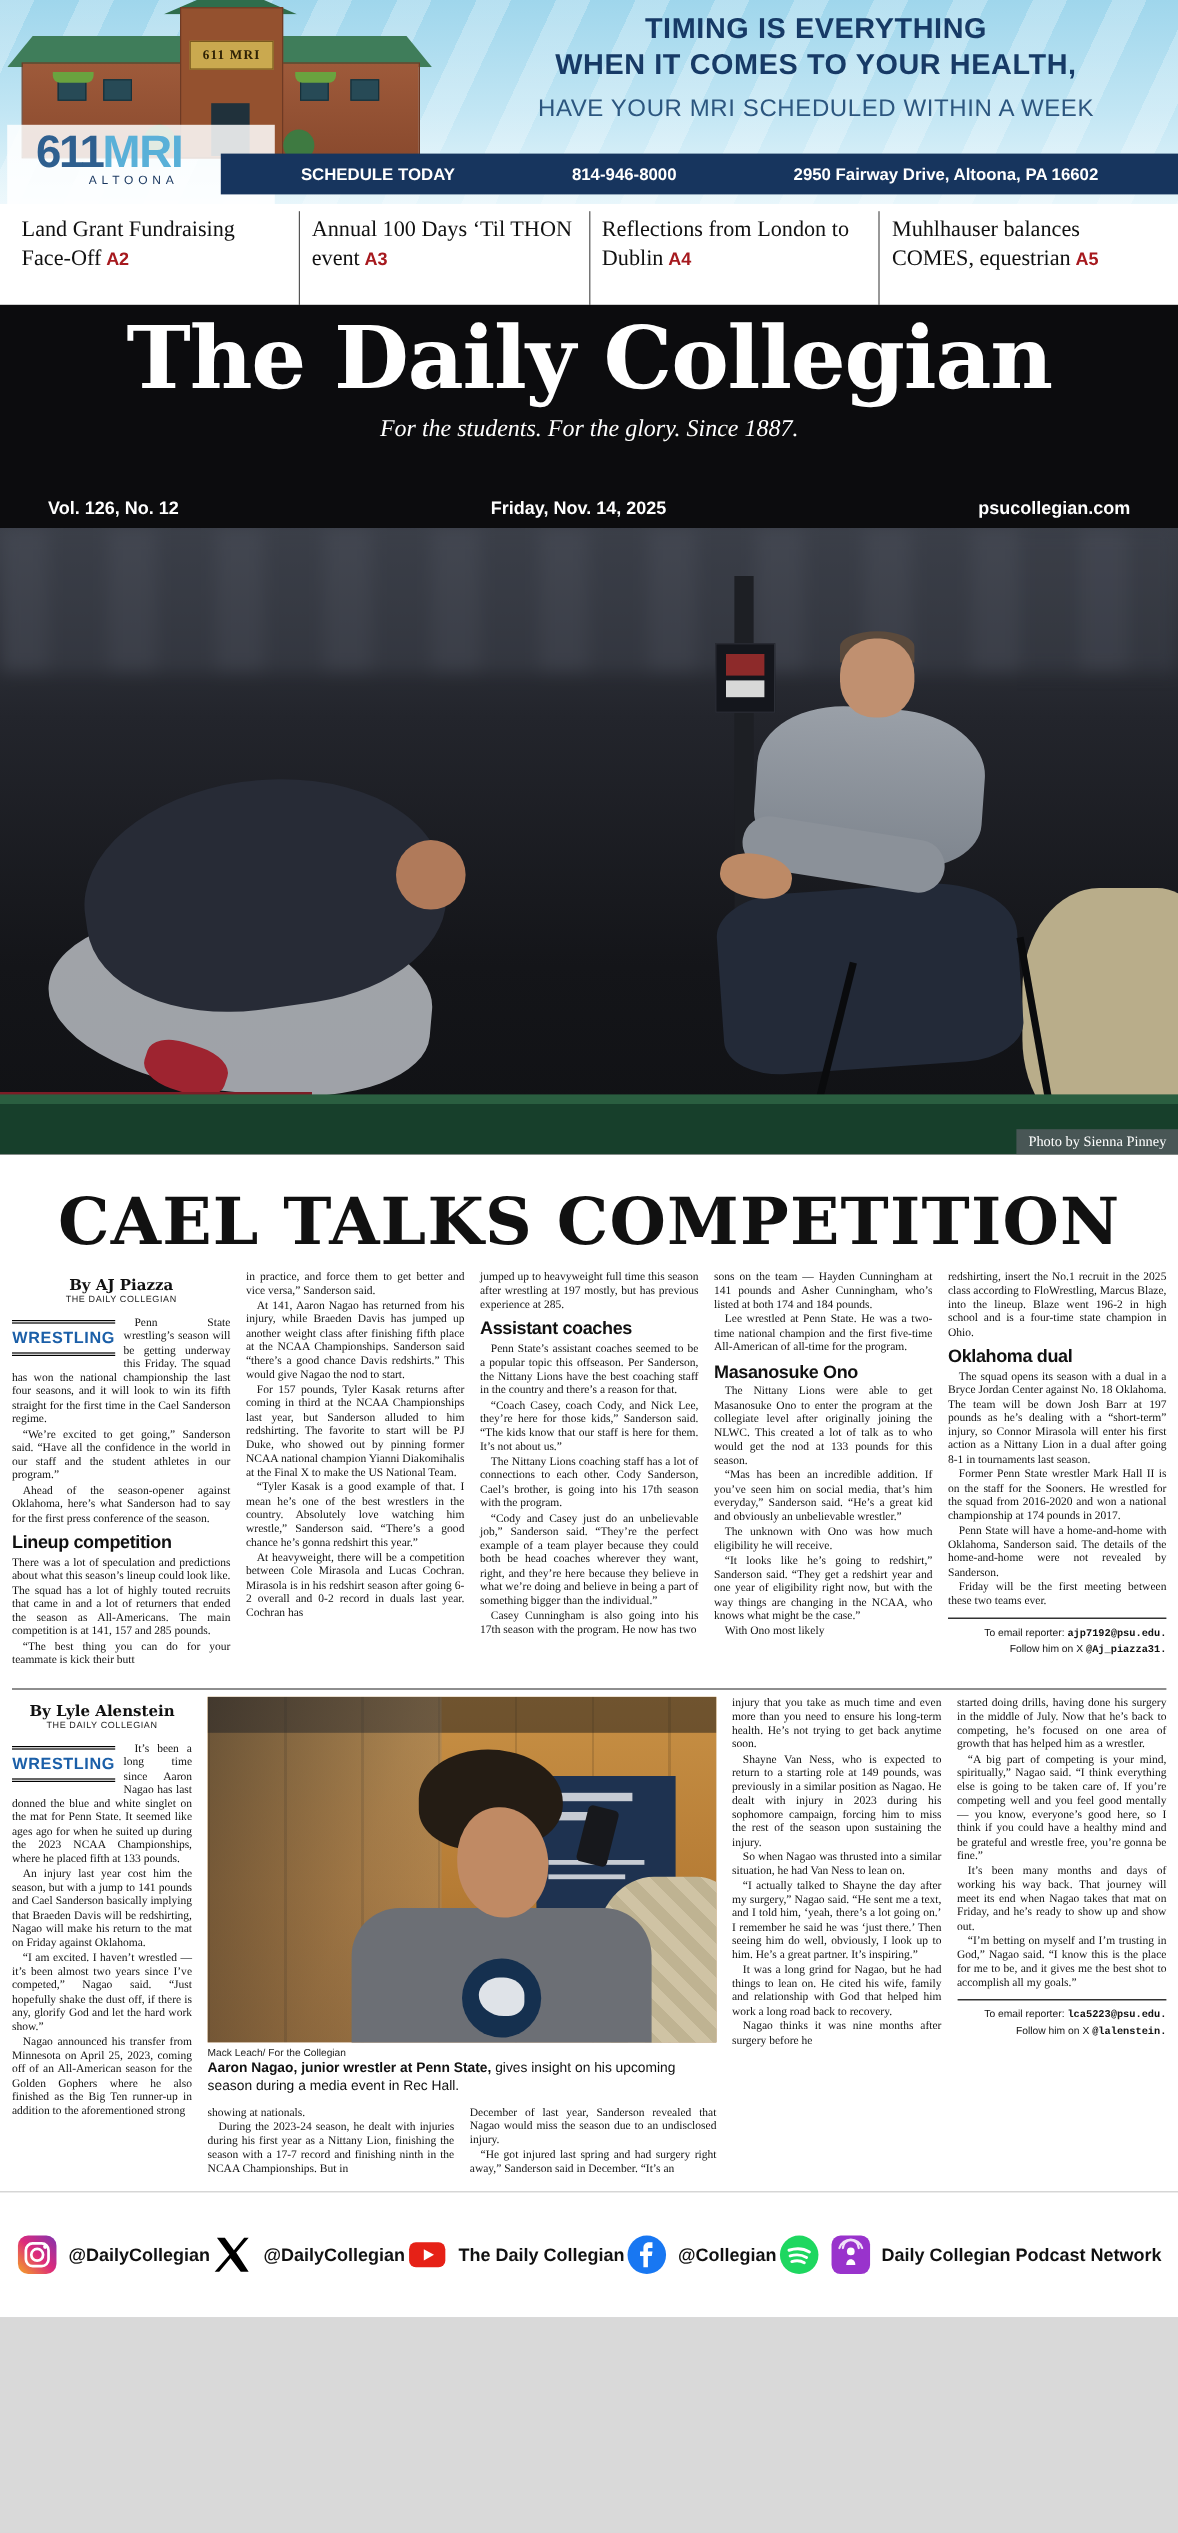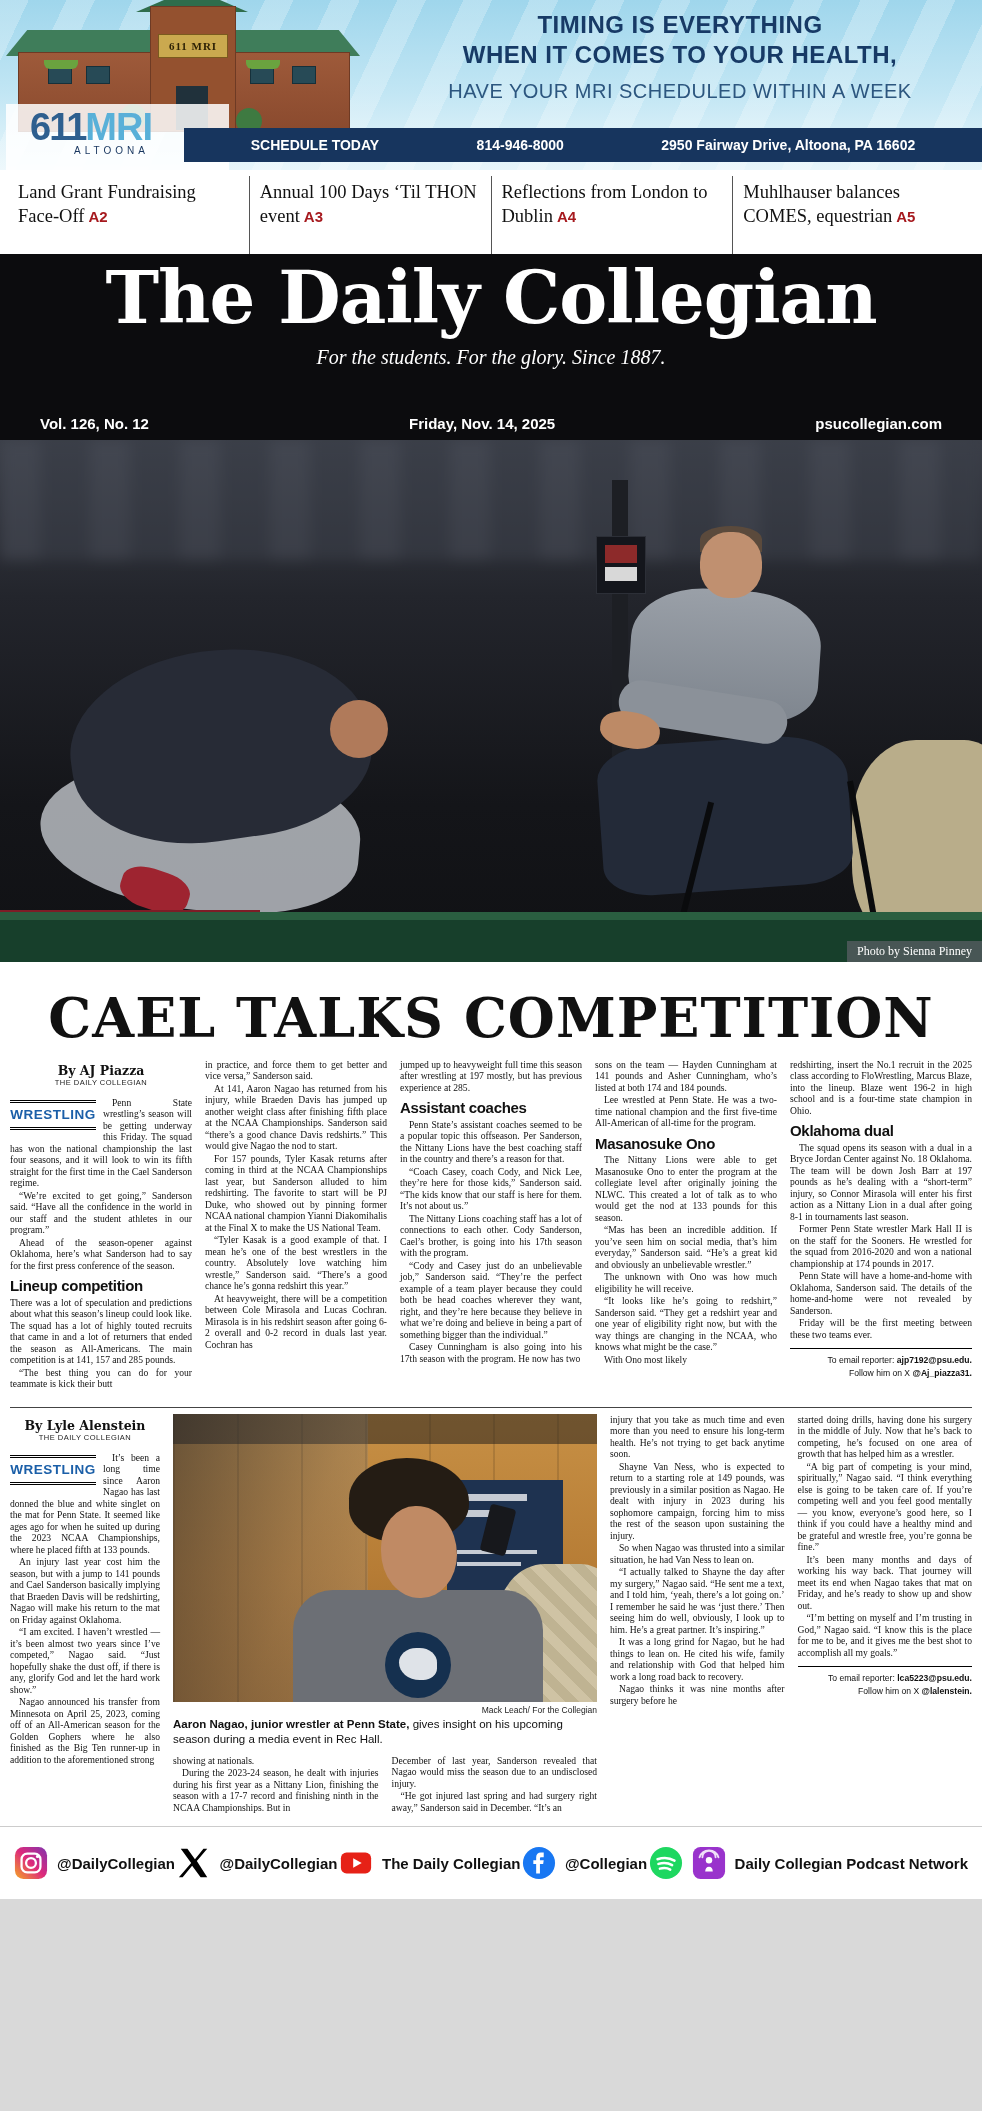--- a/index.html
+++ b/index.html
@@ -68,46 +68,46 @@
   .story1{display:grid;grid-template-columns:repeat(5,1fr);gap:13px;padding:4px 10px 10px 10px;}
   .col{font-size:9.6px;line-height:1.2;text-align:justify;}
   .para{margin:0 0 1px 0;text-indent:9px;}
   .para.noindent{text-indent:0;}
   h3.subhead{font-family:"Liberation Sans",sans-serif;font-size:15px;margin:7px 0 3px 0;line-height:1.05;letter-spacing:-.3px;}
   .byline{text-align:center;margin:4px 0 10px 0;}
   .byline .by{font-family:"DejaVu Serif",serif;font-weight:bold;font-size:12.5px;}
   .byline .org{font-family:"Liberation Sans",sans-serif;font-size:7.5px;letter-spacing:.5px;color:#222;}
   .wtag{float:left;width:86px;margin:3px 7px 3px 0;text-align:center;border-top:3px double #000;border-bottom:3px double #000;padding:4px 0;font-family:"Liberation Sans",sans-serif;font-weight:bold;font-size:13.5px;color:#1b5fa8;letter-spacing:.5px;}
   .contact{border-top:1px solid #000;margin-top:8px;padding-top:5px;text-align:right;font-family:"Liberation Sans",sans-serif;font-size:8.6px;line-height:1.5;}
-  .contact b{font-weight:bold;}
+  .contact b{font-weight:bold;font-family:Liberation Mono, monospace;}
   .section-rule{border:none;border-top:1.5px solid #444;margin:6px 10px;}
 
   
   .headline2{font-family:"DejaVu Serif",serif;font-weight:bold;font-size:31px;text-align:center;margin:8px 0 10px 0;letter-spacing:.5px;}
   .story2{display:grid;grid-template-columns:150px 424px 1fr 1fr;gap:13px;padding:0 10px 12px 10px;}
   .photo2{position:relative;height:288px;background:linear-gradient(180deg,#c79045 0%,#b67c35 55%,#9a education 100%);background:linear-gradient(180deg,#c79045 0%,#b67c35 55%,#99662a 100%);overflow:hidden;}
   .ph2-panels{position:absolute;inset:0;background:repeating-linear-gradient(90deg,rgba(0,0,0,.12) 0 2px,rgba(0,0,0,0) 2px 64px);}
   .ph2-glass{position:absolute;left:0;top:0;width:46%;height:100%;background:linear-gradient(110deg,rgba(30,35,45,.55) 0%,rgba(90,100,115,.25) 60%,rgba(200,210,220,.15) 100%);}
   .ph2-topbar{position:absolute;left:0;top:0;width:100%;height:30px;background:rgba(40,35,30,.55);}
   .ph2-poster{position:absolute;right:34px;top:66px;width:116px;height:200px;background:#1e3250;}
   .ph2-poster .l{position:absolute;left:10px;height:7px;background:rgba(255,255,255,.75);}
   .ph2-hair{position:absolute;left:176px;top:44px;width:120px;height:84px;background:#241c14;border-radius:48% 52% 45% 40%;}
   .ph2-face{position:absolute;left:208px;top:92px;width:76px;height:92px;background:#c08a64;border-radius:46% 54% 48% 52%;}
   .ph2-body{position:absolute;left:120px;top:176px;width:250px;height:120px;background:#6c6f75;border-radius:40px 40px 0 0;}
   .ph2-logo{position:absolute;left:212px;top:218px;width:66px;height:66px;background:#15304f;border-radius:50%;}
   .ph2-logo::after{content:"";position:absolute;left:14px;top:16px;width:38px;height:32px;background:#dfe3e8;border-radius:50% 50% 40% 60%;}
   .ph2-plaid{position:absolute;right:-20px;top:150px;width:120px;height:140px;background:repeating-linear-gradient(45deg,#cfc3a4 0 10px,#bfb392 10px 20px);border-radius:40% 30% 0 0;}
   .ph2-phone{position:absolute;right:86px;top:92px;width:26px;height:48px;background:#17181c;border-radius:4px;transform:rotate(14deg);}
-  .ph2-credit{text-align:right;font-family:"Liberation Sans",sans-serif;font-size:8.5px;color:#222;margin:3px 0 2px 0;}
+  .ph2-credit{text-align:left;font-family:"Liberation Sans",sans-serif;font-size:8.5px;color:#222;margin:3px 0 2px 0;}
   .caption{font-family:"Liberation Sans",sans-serif;font-size:11.5px;line-height:1.3;margin-bottom:8px;}
   .caption b{font-weight:bold;}
   .midcols{display:grid;grid-template-columns:1fr 1fr;gap:13px;}
 
   
-  .social{border-top:1px solid #ccc;height:72px;display:flex;align-items:center;justify-content:space-between;padding:0 14px;background:#fff;}
+  .social{border-top:1px solid #ccc;height:72px;display:flex;align-items:center;justify-content:space-between;padding:16px 14px;background:#fff;}
   .sitem{display:flex;align-items:center;gap:9px;}
   .slabel{font-family:"Liberation Sans",sans-serif;font-weight:bold;font-size:15px;color:#111;}
   .sicon{width:34px;height:34px;flex:0 0 auto;}
 </style>
 </head>
 <body>
 
 <div class="page">
 
   <div class="ad">

